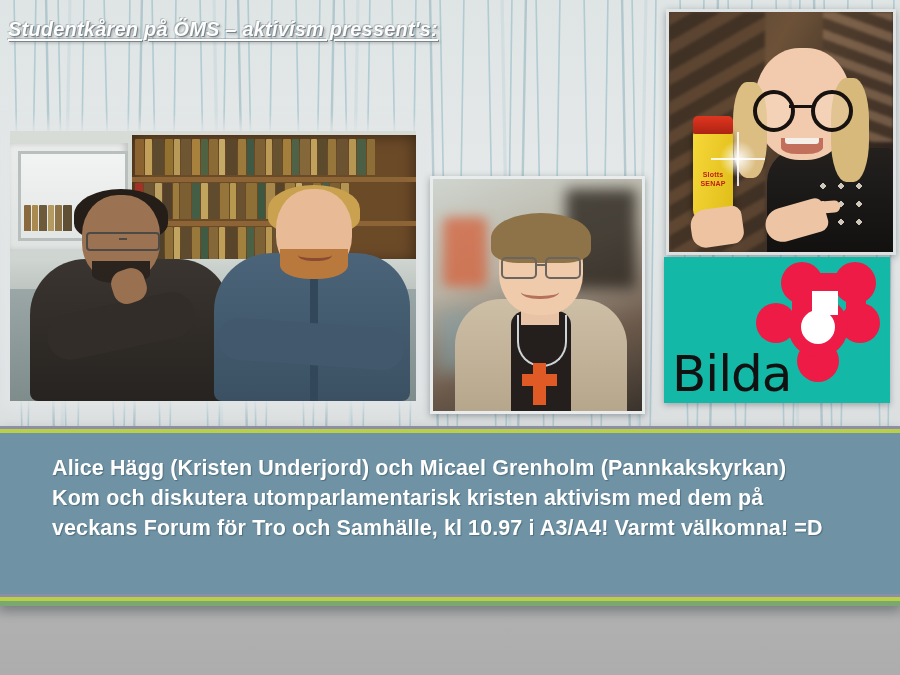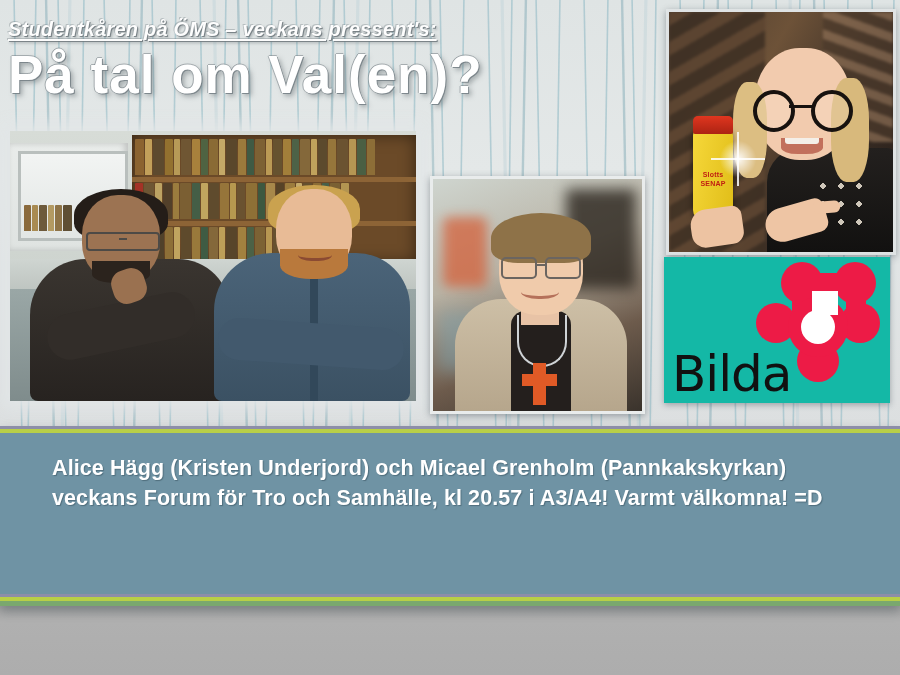--- a/index.html
+++ b/index.html
@@ -349,22 +349,21 @@
           <path d="M358 -5 L350 440"></path>
         <path d="M502 -5 L510 440"></path>
           <path d="M646 -5 L638 440"></path>
           <path d="M790 -5 L798 440"></path>
       </g>
     </svg>
   </div>
   <div class="bg-bottom"></div>
 
   <div class="headline">
-    <div class="kicker">Studentkåren på ÖMS – veckans pressent's:</div>
-    <div class="title">På tal om Val(en)?</div>
+    <div class="kicker">Studentkåren på ÖMS – aktivism pressent's:</div>
   </div>
 
   <div class="photo soft" id="photo-library">
     <div class="scene">
       <div class="lib-wall"></div>
       <div class="lib-window">
         <div class="lib-winframe"></div>
         <div class="lib-smallbooks">
           <div class="bk" style="width:7px;background:#8a6a3c;"></div>
           <div class="bk" style="width:6px;background:#a98b52;"></div>
@@ -546,21 +545,22 @@
     </svg>
     <div class="bilda-word">Bilda</div>
   </div>
 
   <div id="text-band">
     <div class="band-rule rule-top-a"></div>
     <div class="band-rule rule-top-b"></div>
 
     <div class="band-text">
       <p>Alice Hägg (Kristen Underjord) och Micael Grenholm (Pannkakskyrkan)</p>
-      <p>veckans Forum för Tro och Samhälle, kl 20.57 i A3/A4! Varmt välkomna! =D</p>
+      <p>Kom och diskutera utomparlamentarisk kristen aktivism med dem på</p>
+      <p>veckans Forum för Tro och Samhälle, kl 10.97 i A3/A4! Varmt välkomna! =D</p>
     </div>
 
     <div class="band-rule rule-bot-a"></div>
     <div class="band-rule rule-bot-b"></div>
     <div class="band-rule rule-bot-c"></div>
   </div>
 
 </div>
 
 </body></html>

